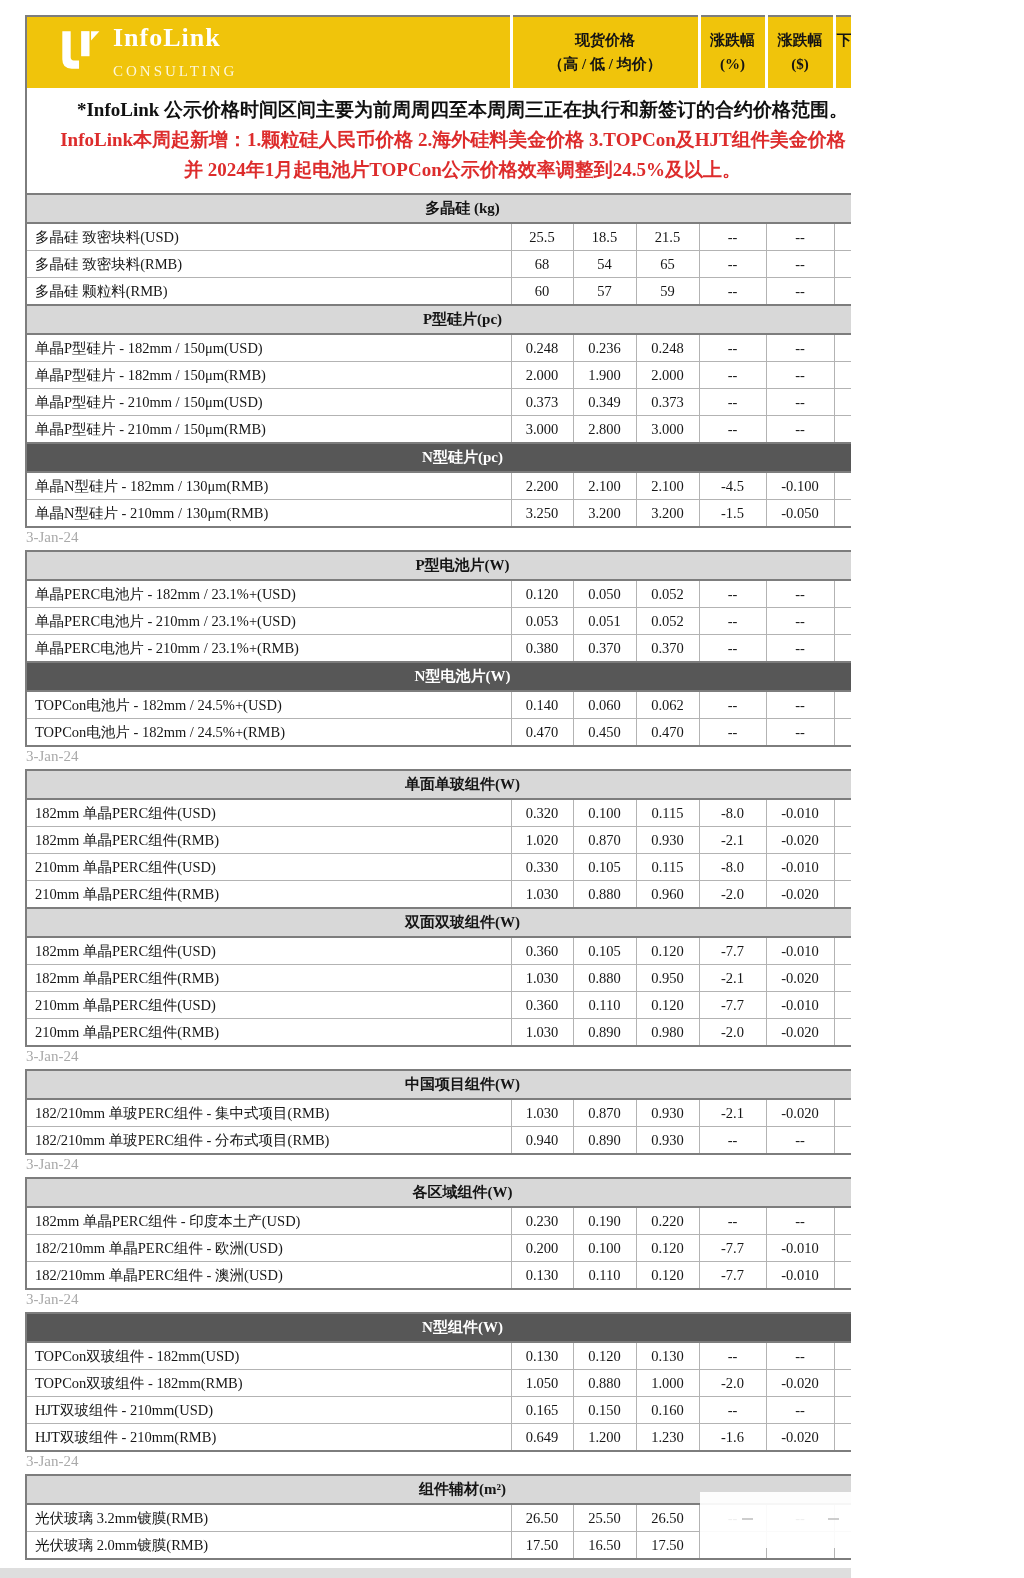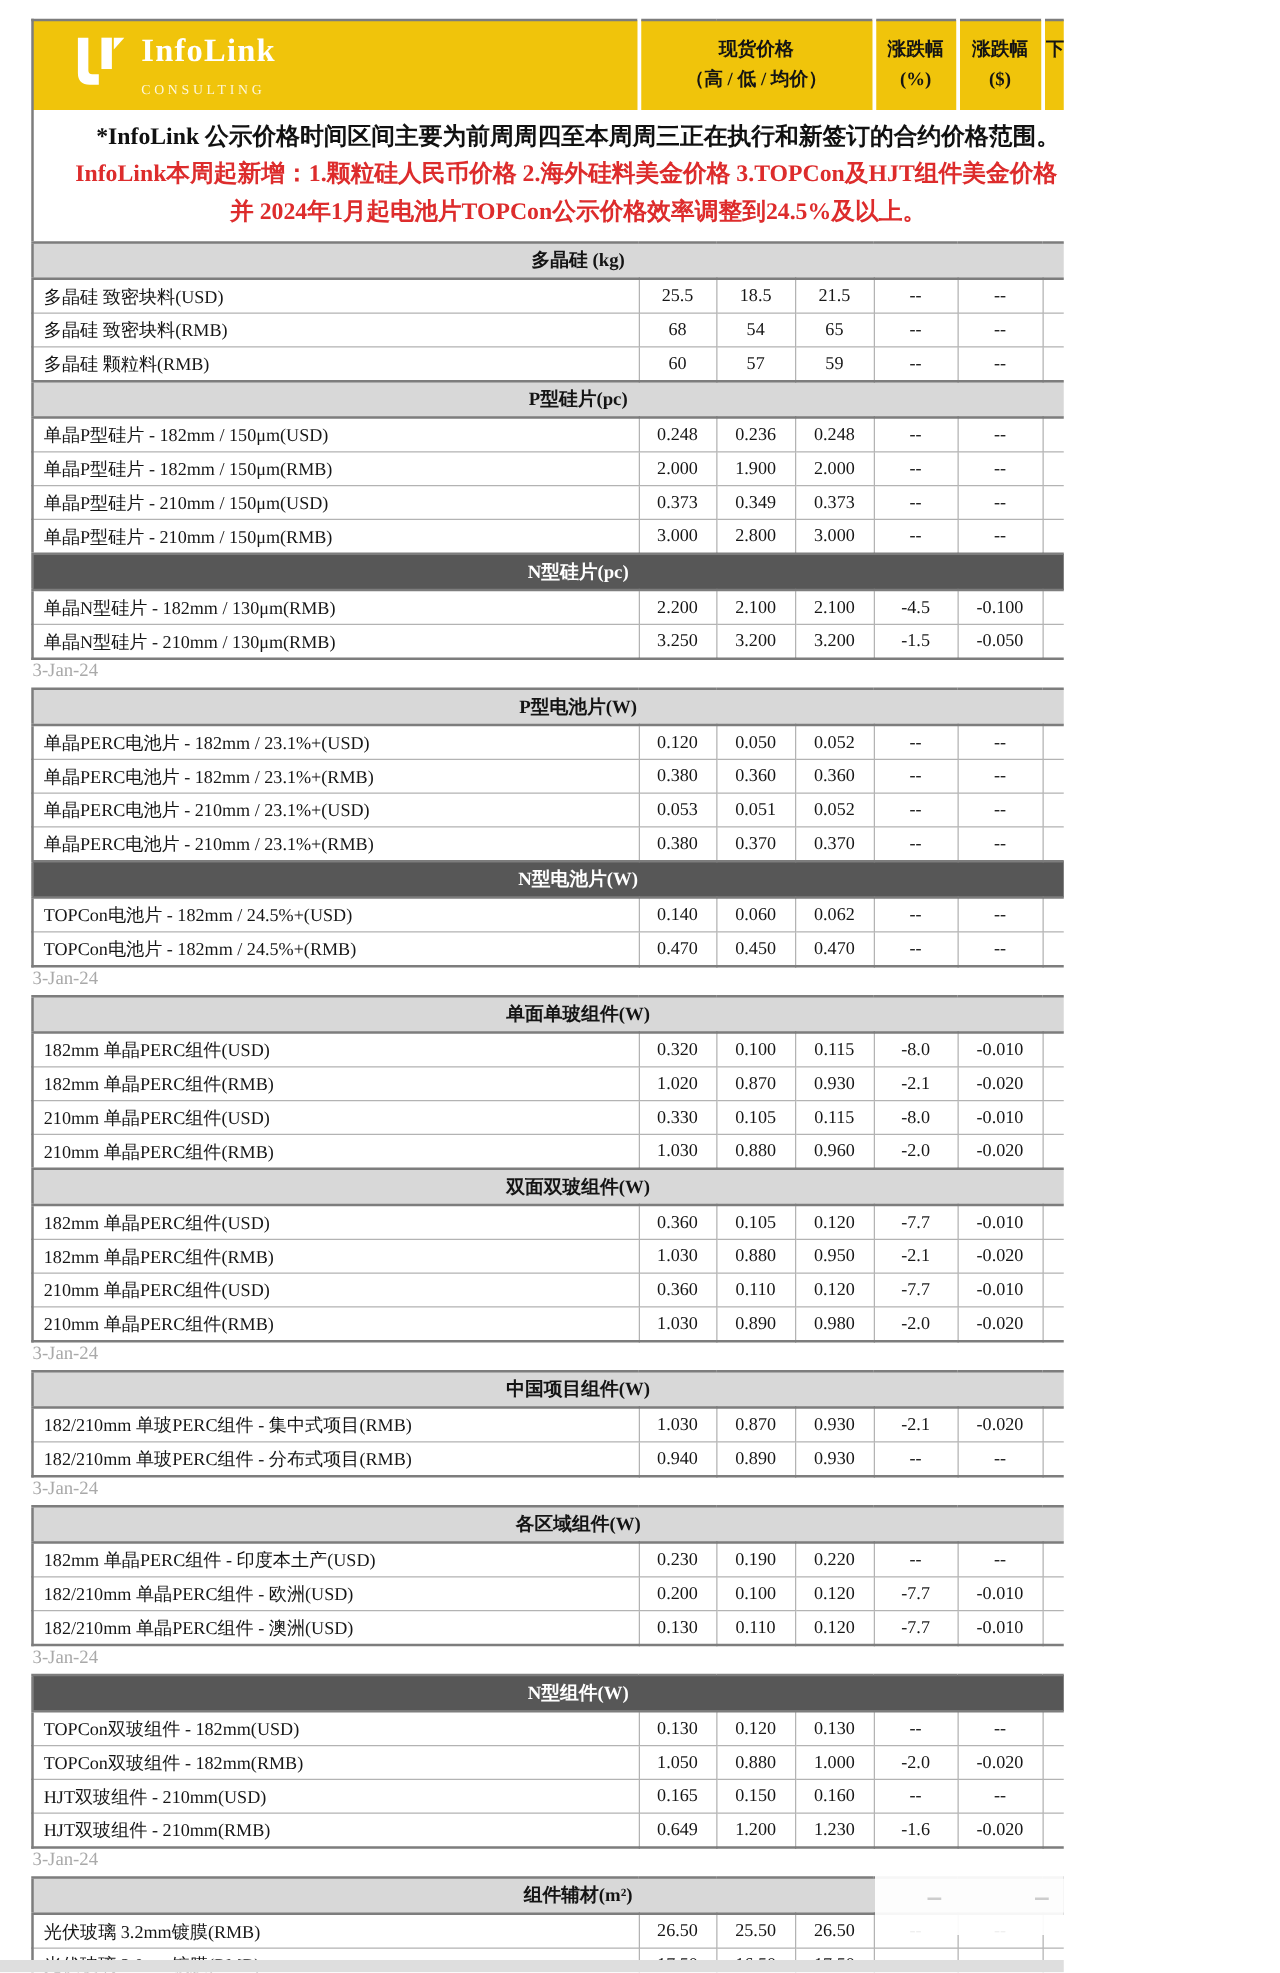--- a/index.html
+++ b/index.html
@@ -10,21 +10,21 @@
   .report { position:absolute; left:25px; top:15px; width:873px; }
 
   table.grid { border-collapse:collapse; table-layout:fixed; width:873px; border:2px solid #7d7d7d; background:#fff; }
   table.head { border-bottom:none; }
 
   
   tr.brand-row td { background:var(--brand-yellow,#F0C40B); height:71px; padding:0; vertical-align:middle; }
   tr.brand-row td + td { border-left:3px solid #ffffff; }
   .logo-wrap { display:flex; align-items:center; gap:12px; padding-left:28px; }
   .logo-text .brand { color:#fff; font-weight:bold; font-size:26px; letter-spacing:1px; line-height:1; }
-  .logo-text .sub { color:rgba(255,255,255,.85); font-size:11px; letter-spacing:3px; margin-top:12px; }
+  .logo-text .sub { color:rgba(255,255,255,.85); font-size:15px; letter-spacing:3px; margin-top:12px; }
   .col-head { text-align:center; font-weight:bold; font-size:15px; line-height:1.55; color:#141414; }
 
   
   tr.notes-row td { padding:7px 4px 8px; text-align:center; background:#fff; }
   .note-line { font-size:19px; font-weight:bold; line-height:1.58; color:#111; }
   .note-red { color:var(--note-red,#DD2C2C); }
 
   
   tr.sec td { background:var(--light-header,#D8D8D8); color:#141414; text-align:center; font-weight:bold;
               font-size:15px; height:25px; border-top:2px solid #7d7d7d; border-bottom:2px solid #7d7d7d; }
@@ -322,36 +322,20 @@
         <td class="pred"><span><svg width="17" height="17" viewBox="0 0 24 24">
          <circle cx="12" cy="12" r="11" fill="#F3C13A"></circle>
          <circle cx="12" cy="12" r="11" fill="none" stroke="#D9A521" stroke-width="1"></circle>
          <rect x="2.6" y="7.6" width="8.2" height="5.4" rx="2.2" fill="#2d2619"></rect>
          <rect x="13.2" y="7.6" width="8.2" height="5.4" rx="2.2" fill="#2d2619"></rect>
          <rect x="9.8" y="8.6" width="4.4" height="1.6" fill="#2d2619"></rect>
          <path d="M8 16.6c1.2 1.5 2.6 2.1 4 2.1s2.8-.6 4-2.1" stroke="#7a5410" stroke-width="1.5" fill="none" stroke-linecap="round"></path>
        </svg></span></td>
       </tr>
             <tr class="row">
-        <td class="lab">单晶PERC电池片 - 182mm / 23.1%+(RMB)</td>
-        <td class="num">0.380</td>
-        <td class="num">0.360</td>
-        <td class="num">0.360</td>
-        <td class="num ">--</td>
-        <td class="num ">--</td>
-        <td class="pred"><span><svg width="17" height="17" viewBox="0 0 24 24">
-         <circle cx="12" cy="12" r="11" fill="#F3C13A"></circle>
-         <circle cx="12" cy="12" r="11" fill="none" stroke="#D9A521" stroke-width="1"></circle>
-         <rect x="2.6" y="7.6" width="8.2" height="5.4" rx="2.2" fill="#2d2619"></rect>
-         <rect x="13.2" y="7.6" width="8.2" height="5.4" rx="2.2" fill="#2d2619"></rect>
-         <rect x="9.8" y="8.6" width="4.4" height="1.6" fill="#2d2619"></rect>
-         <path d="M8 16.6c1.2 1.5 2.6 2.1 4 2.1s2.8-.6 4-2.1" stroke="#7a5410" stroke-width="1.5" fill="none" stroke-linecap="round"></path>
-       </svg></span></td>
-      </tr>
-            <tr class="row">
         <td class="lab">单晶PERC电池片 - 210mm / 23.1%+(USD)</td>
         <td class="num">0.053</td>
         <td class="num">0.051</td>
         <td class="num">0.052</td>
         <td class="num ">--</td>
         <td class="num ">--</td>
         <td class="pred"><span><svg width="17" height="17" viewBox="0 0 24 24">
          <circle cx="12" cy="12" r="11" fill="#F3C13A"></circle>
          <circle cx="12" cy="12" r="11" fill="none" stroke="#D9A521" stroke-width="1"></circle>
          <rect x="2.6" y="7.6" width="8.2" height="5.4" rx="2.2" fill="#2d2619"></rect>

